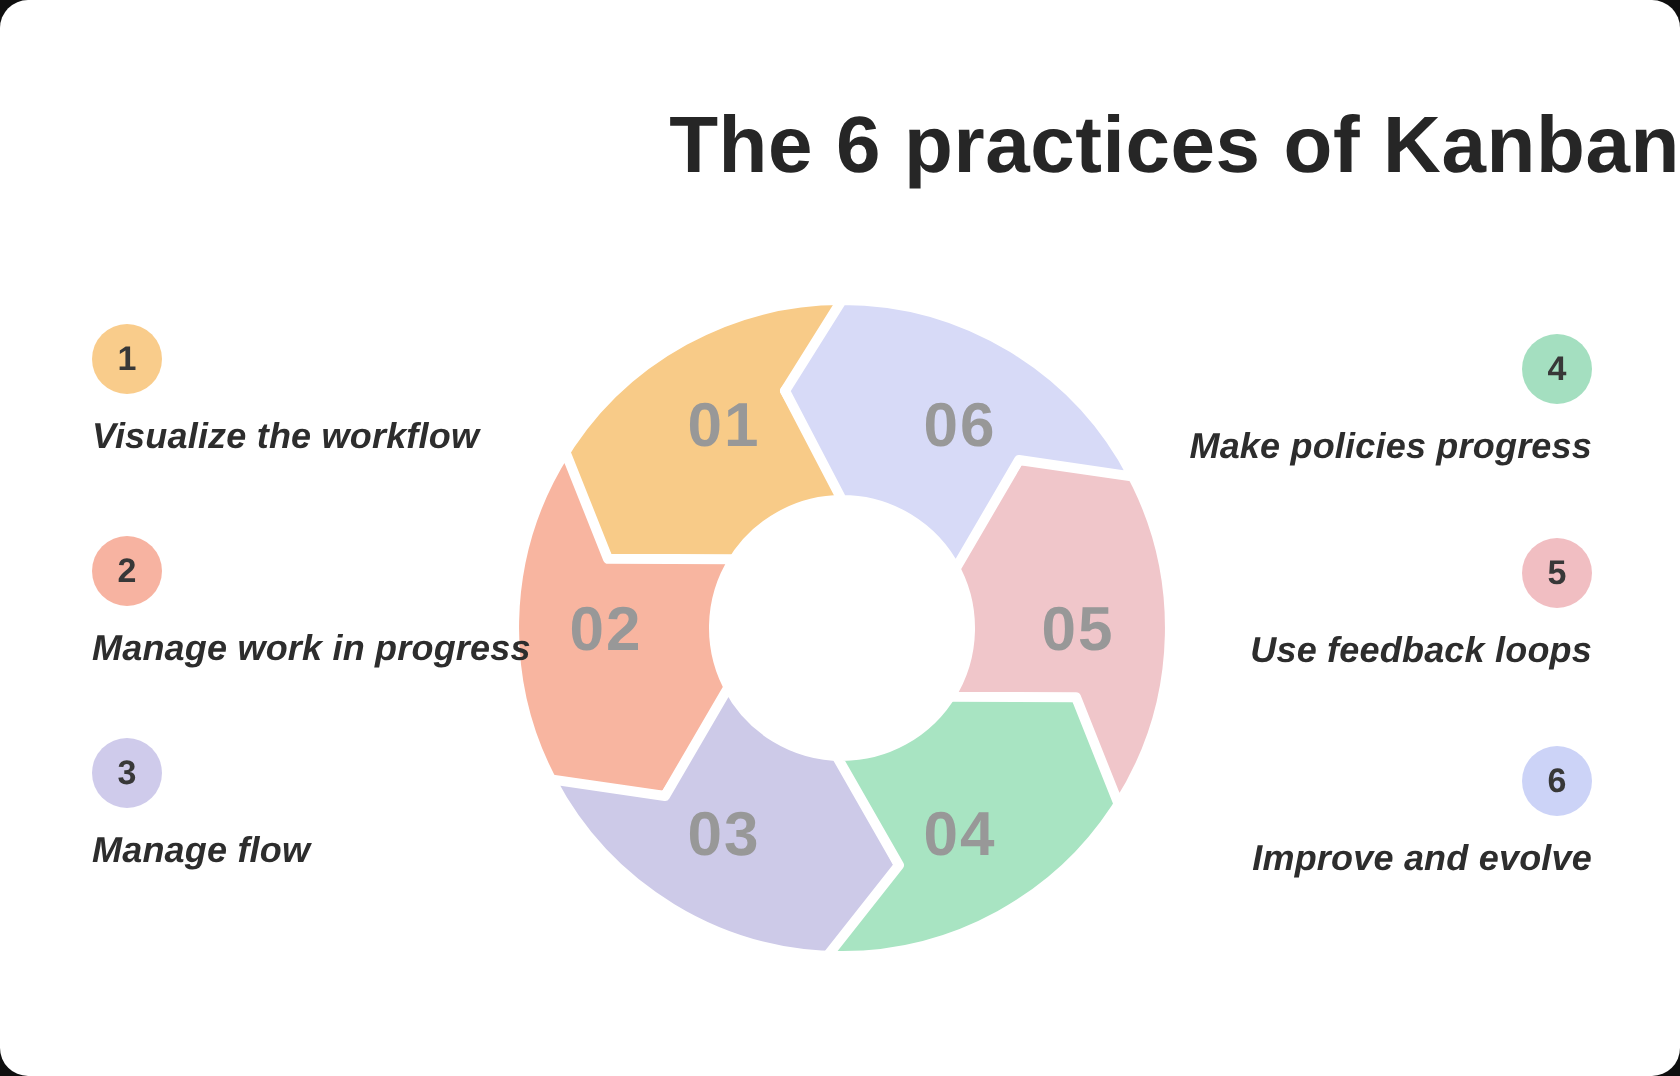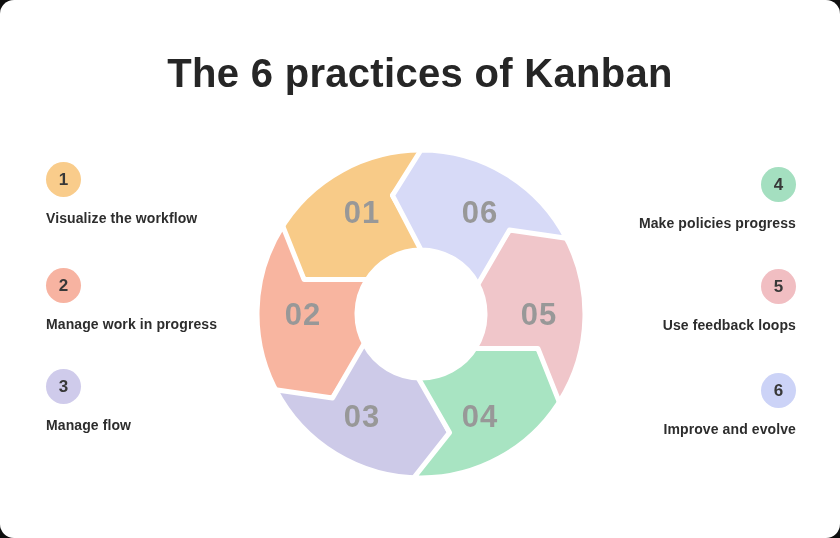--- a/index.html
+++ b/index.html
@@ -9,41 +9,41 @@
     font-family:"Liberation Sans",sans-serif;
     -webkit-font-smoothing:antialiased;
     overflow:hidden;
   }
   .card{
     position:absolute;inset:0;
     background:#ffffff;border-radius:14px;overflow:hidden;
   }
   .title{
     position:absolute;top:51px;left:0;width:840px;
-    margin:0;text-align:center;
+    margin:0;text-align:right;
     font-size:40px;font-weight:700;color:#262626;letter-spacing:.3px;
   }
   .wheel-svg{position:absolute;left:0;top:0;}
   .wheel-svg text{
     font-family:"Liberation Sans",sans-serif;
     font-weight:700;letter-spacing:1px;
   }
   .practice{
     position:absolute;display:flex;flex-direction:column;gap:11px;
   }
   .practice.left{left:46px;align-items:flex-start;text-align:left;}
   .practice.right{right:44px;align-items:flex-end;text-align:right;}
   .badge{
     width:35px;height:35px;border-radius:50%;
     display:flex;align-items:center;justify-content:center;
     font-size:17px;font-weight:700;color:#383838;
   }
   .plabel{
-    font-size:14px;font-weight:700;color:#2d2d2d;letter-spacing:.1px;
-    white-space:nowrap;line-height:21px;
+    font-size:18px;font-weight:700;color:#2d2d2d;letter-spacing:.1px;
+    white-space:nowrap;line-height:21px;font-style:italic;
   }
   .p1{top:162px;} .p2{top:268px;} .p3{top:369px;}
   .p4{top:167px;} .p5{top:269px;} .p6{top:373px;}
 </style>
 </head>
 <body>
 
 <div class="card">
 
   <h1 class="title">The 6 practices of Kanban</h1>

